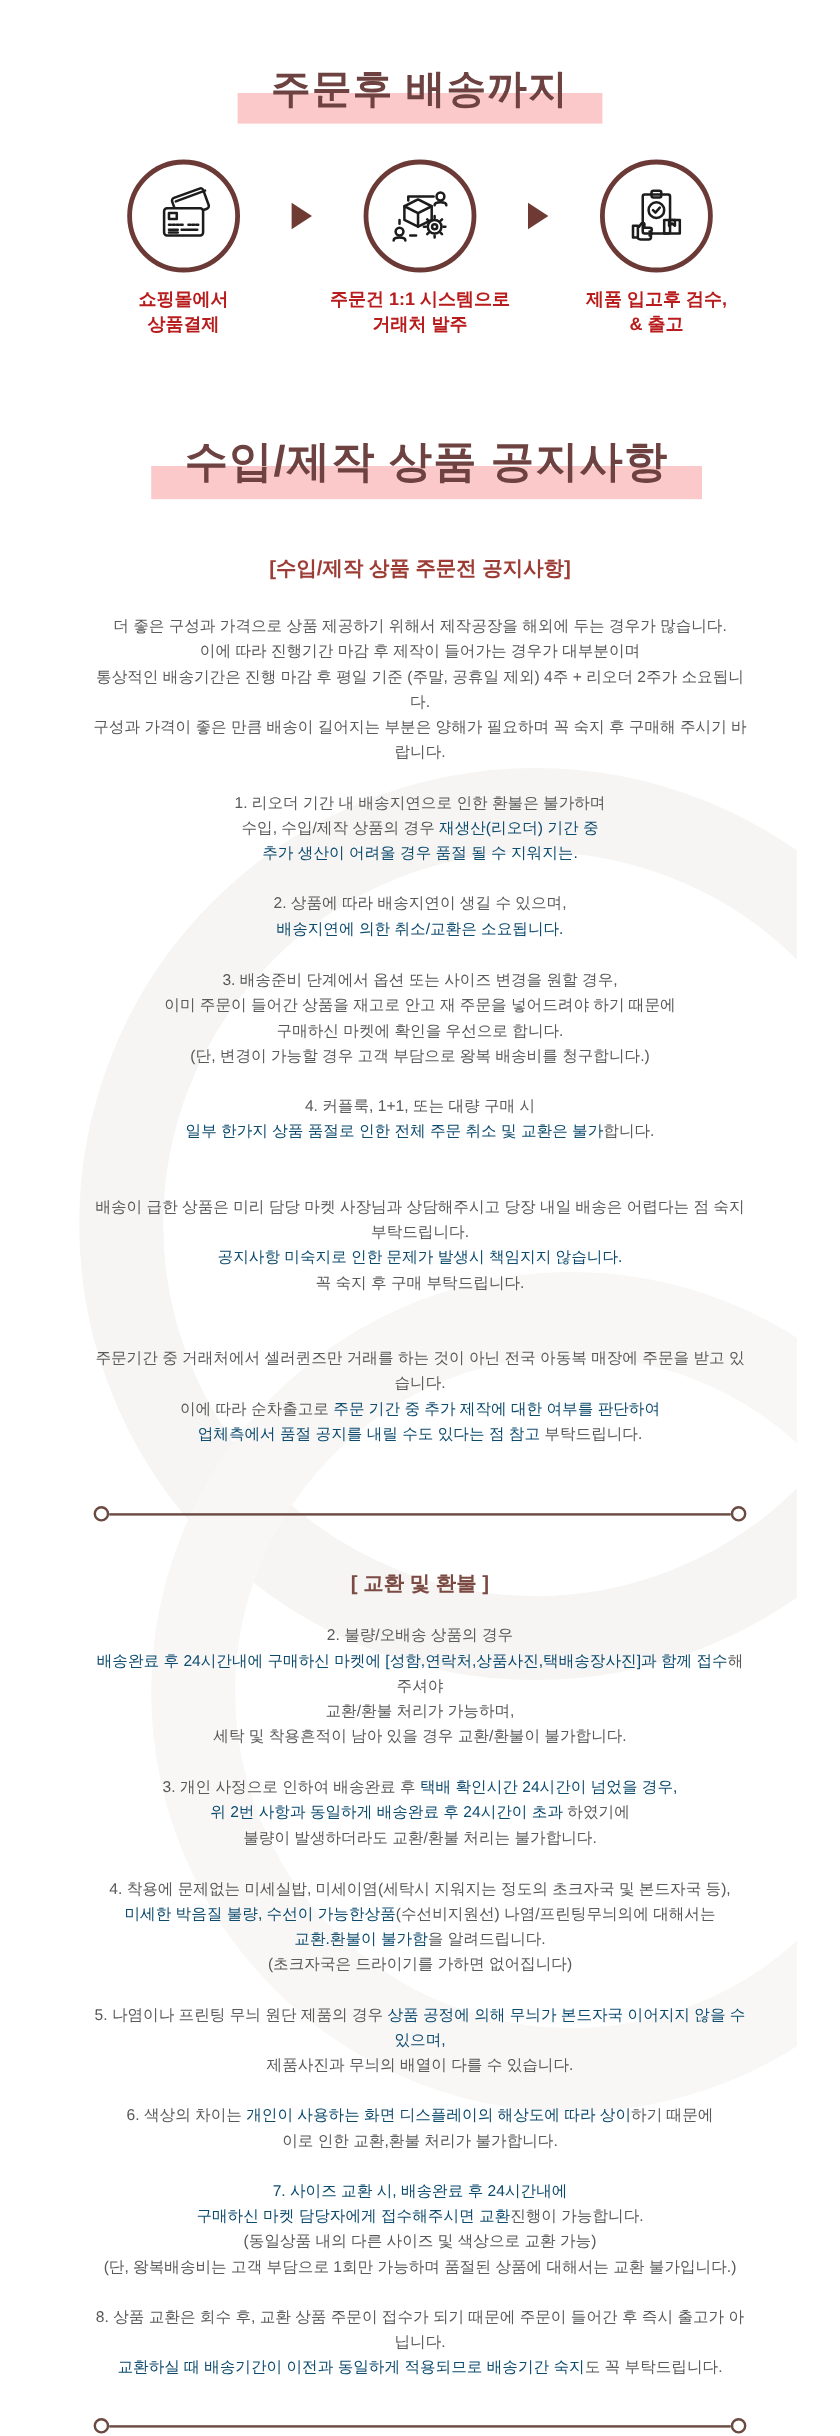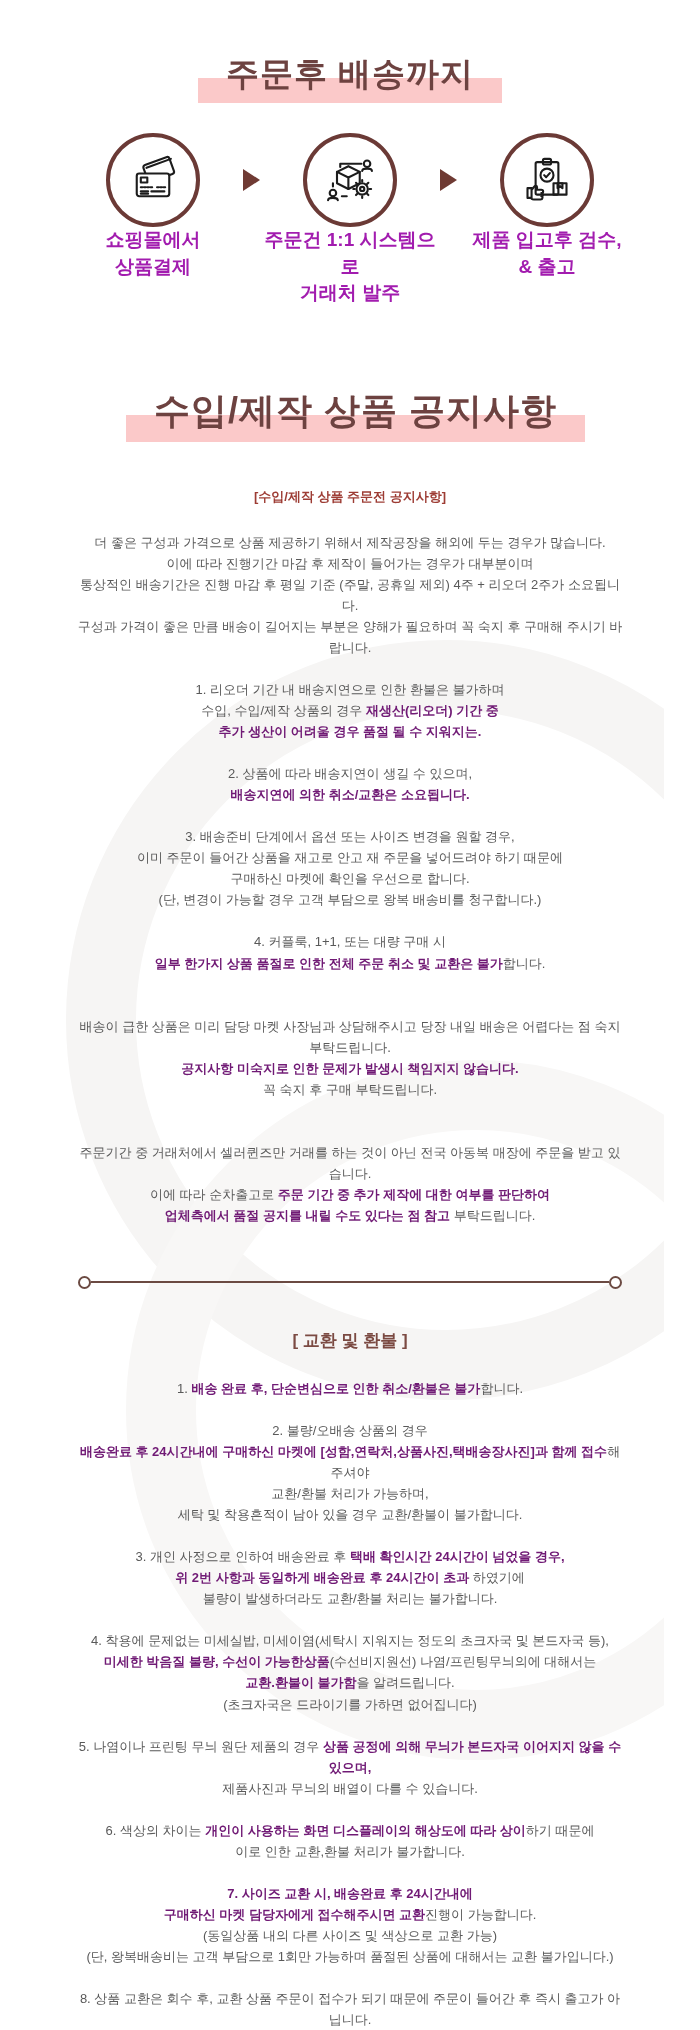--- a/index.html
+++ b/index.html
@@ -17,31 +17,31 @@
       background:linear-gradient(180deg,rgba(0,0,0,0) 52%,#fbc9c9 52%);}
   .title-wrap{padding-top:50px;}
   .title2-wrap{margin-top:78px;}
   .big-title2{font-size:36px;margin-left:11px;}
 
   
   .steps{margin-top:30px;display:flex;justify-content:center;align-items:flex-start;}
   .step{width:176px;}
   .step-circle{width:86px;height:86px;border:4px solid #6b3a36;border-radius:50%;
                margin:0 auto;display:flex;align-items:center;justify-content:center;background:#fff;}
-  .step-label{margin-top:0;font-size:19px;font-weight:bold;color:#a21caf;line-height:1.4;}
+  .step-label{margin-top:12px;font-size:15px;font-weight:bold;color:#b91c1c;line-height:1.4;}
   .arrow{width:0;height:0;border-left:17px solid #6f3a33;border-top:11px solid transparent;
          border-bottom:11px solid transparent;margin:36px 2px 0;}
 
   
-  .heading-red{margin-top:46px;font-size:13px;font-weight:bold;color:#9d3c34;}
+  .heading-red{margin-top:46px;font-size:17px;font-weight:bold;color:#9d3c34;}
   .heading-brown{font-size:17px;font-weight:bold;color:#7b4a42;}
   .p{font-size:13px;color:#595959;line-height:1.62;margin:21px 40px 0;}
   .p.first{margin-top:26px;}
   .gap-lg{margin-top:42px;}
-  .sr{color:#701a75;font-weight:bold;}
+  .sr{color:#0c4a6e;font-weight:normal;}
 
   
   .divider{display:flex;align-items:center;justify-content:center;}
   .divider .dot{width:9px;height:9px;border:2px solid #6b4a42;border-radius:50%;background:#fff;flex:none;}
   .divider .line{width:518px;height:2px;background:#6b4a42;flex:none;}
   .div1{margin-top:50px;}
   .div2{margin-top:32px;}
   .h-after-div{margin-top:40px;}
 
   svg{display:block;}
@@ -131,21 +131,20 @@
     <div class="p gap-lg"><span>배송이 급한 상품은 미리 담당 마켓 사장님과 상담해주시고 당장 내일 배송은 어렵다는 점 숙지 부탁드립니다.</span><br><span class="sr">공지사항 미숙지로 인한 문제가 발생시 책임지지 않습니다.</span><br><span>꼭 숙지 후 구매 부탁드립니다.</span></div>
     <div class="p gap-lg"><span>주문기간 중 거래처에서 셀러퀸즈만 거래를 하는 것이 아닌 전국 아동복 매장에 주문을 받고 있습니다.</span><br><span>이에 따라 순차출고로 </span><span class="sr">주문 기간 중 추가 제작에 대한 여부를 판단하여</span><br><span class="sr">업체측에서 품절 공지를 내릴 수도 있다는 점 참고</span><span> 부탁드립니다.</span></div>
 
     <div class="divider div1">
       <span class="dot"></span>
         <span class="line"></span>
         <span class="dot"></span>
     </div>
 
     <div class="heading-brown h-after-div">[ 교환 및 환불 ]</div>
-    <div class="p first"><span>1. </span><span class="sr">배송 완료 후, 단순변심으로 인한 취소/환불은 불가</span><span>합니다.</span></div>
     <div class="p"><span>2. 불량/오배송 상품의 경우</span><br><span class="sr">배송완료 후 24시간내에 구매하신 마켓에 [성함,연락처,상품사진,택배송장사진]과 함께 접수</span><span>해 주셔야</span><br><span>교환/환불 처리가 가능하며,</span><br><span>세탁 및 착용흔적이 남아 있을 경우 교환/환불이 불가합니다.</span></div>
     <div class="p"><span>3. 개인 사정으로 인하여 배송완료 후 </span><span class="sr">택배 확인시간 24시간이 넘었을 경우,</span><br><span class="sr">위 2번 사항과 동일하게 배송완료 후 24시간이 초과</span><span> 하였기에</span><br><span>불량이 발생하더라도 교환/환불 처리는 불가합니다.</span></div>
     <div class="p"><span>4. 착용에 문제없는 미세실밥, 미세이염(세탁시 지워지는 정도의 초크자국 및 본드자국 등),</span><br><span class="sr">미세한 박음질 불량, 수선이 가능한상품</span><span>(수선비지원선) 나염/프린팅무늬의에 대해서는</span><br><span class="sr">교환.환불이 불가함</span><span>을 알려드립니다.</span><br><span>(초크자국은 드라이기를 가하면 없어집니다)</span></div>
     <div class="p"><span>5. 나염이나 프린팅 무늬 원단 제품의 경우 </span><span class="sr">상품 공정에 의해 무늬가 본드자국 이어지지 않을 수 있으며,</span><br><span>제품사진과 무늬의 배열이 다를 수 있습니다.</span></div>
     <div class="p"><span>6. 색상의 차이는 </span><span class="sr">개인이 사용하는 화면 디스플레이의 해상도에 따라 상이</span><span>하기 때문에</span><br><span>이로 인한 교환,환불 처리가 불가합니다.</span></div>
     <div class="p"><span class="sr">7. 사이즈 교환 시, 배송완료 후 24시간내에</span><br><span class="sr">구매하신 마켓 담당자에게 접수해주시면 교환</span><span>진행이 가능합니다.</span><br><span>(동일상품 내의 다른 사이즈 및 색상으로 교환 가능)</span><br><span>(단, 왕복배송비는 고객 부담으로 1회만 가능하며 품절된 상품에 대해서는 교환 불가입니다.)</span></div>
     <div class="p"><span>8. 상품 교환은 회수 후, 교환 상품 주문이 접수가 되기 때문에 주문이 들어간 후 즉시 출고가 아닙니다.</span><br><span class="sr">교환하실 때 배송기간이 이전과 동일하게 적용되므로 배송기간 숙지</span><span>도 꼭 부탁드립니다.</span></div>
 
     <div class="divider div2">
       <span class="dot"></span>

